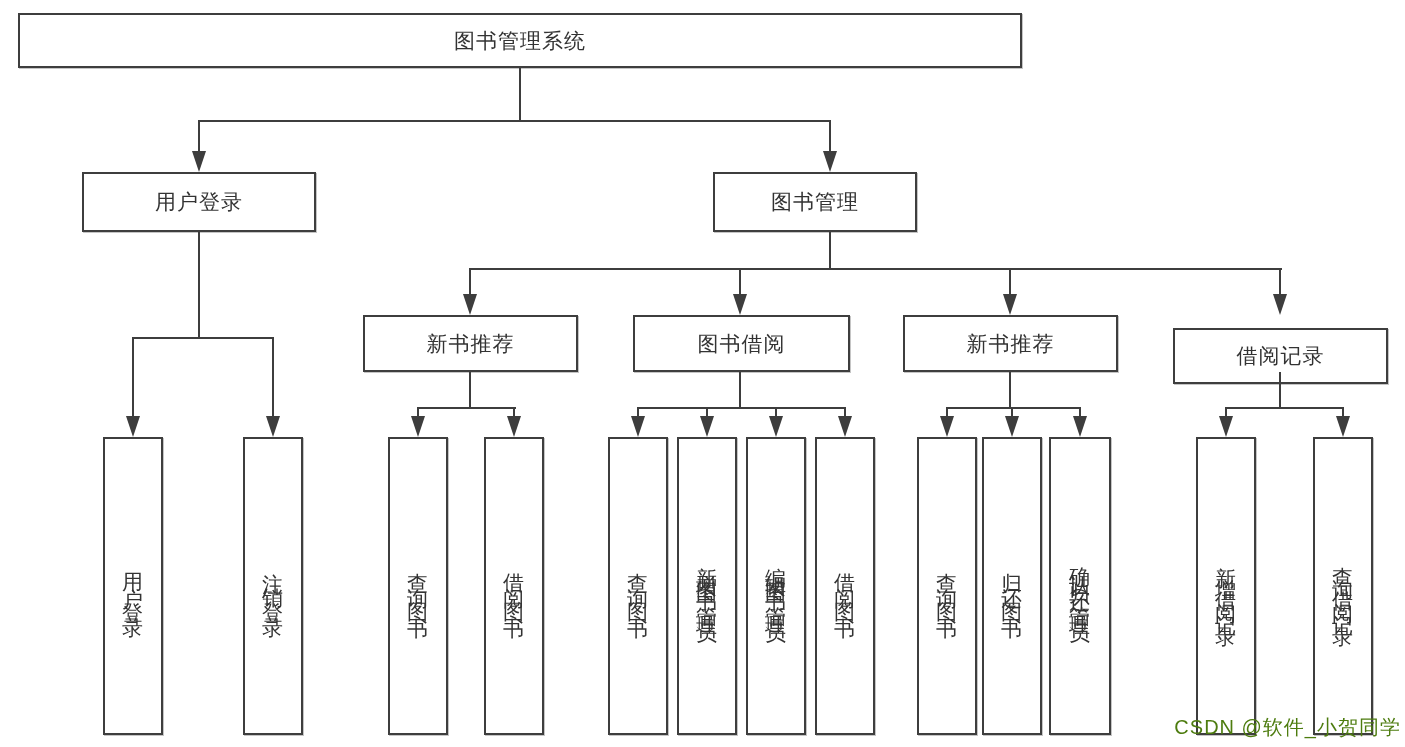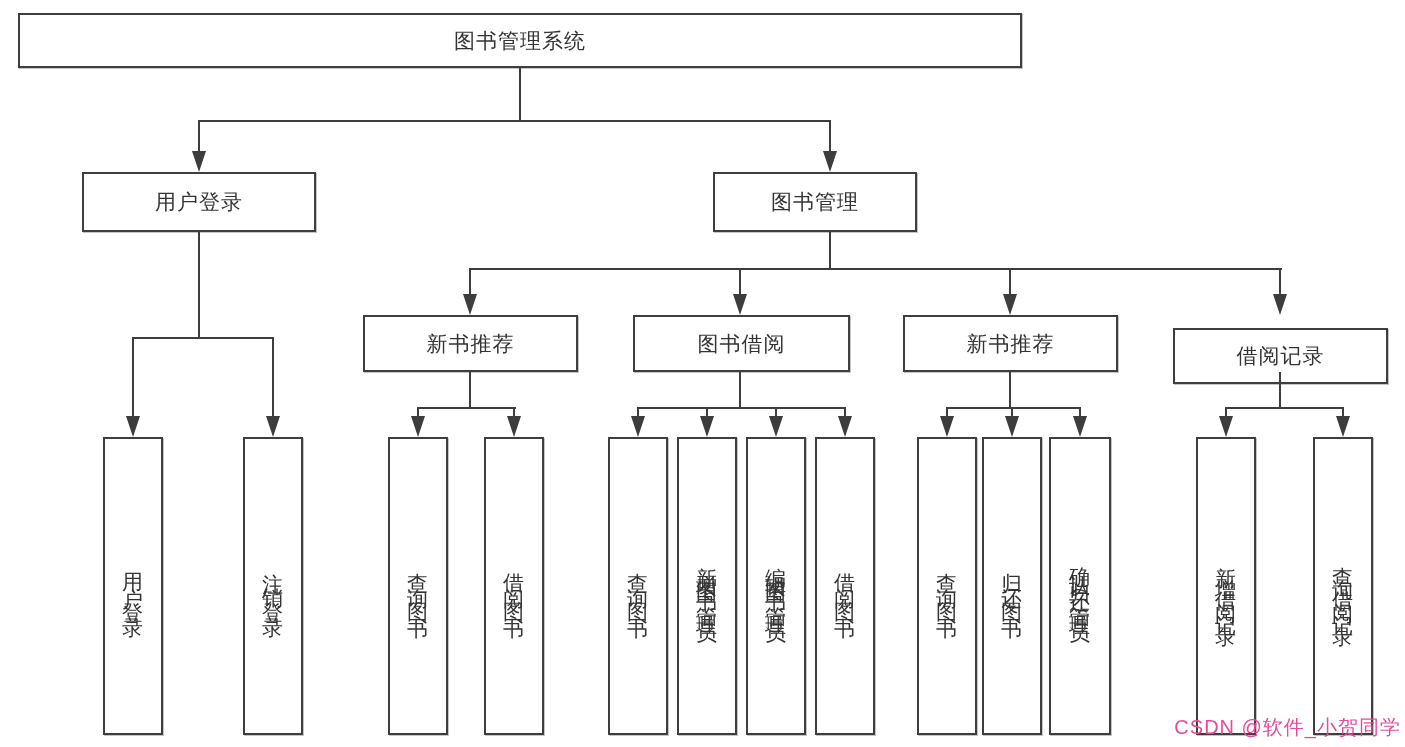--- a/index.html
+++ b/index.html
@@ -22,21 +22,21 @@
   .vline,.hline{position:absolute;background:#3d3d3d;}
   .vline{width:2px;}
   .hline{height:2px;}
   .arrow{position:absolute;width:2px;background:#3d3d3d;}
   .arrow::after{
     content:"";position:absolute;left:-6px;bottom:-21px;width:0;height:0;
     border-left:7px solid transparent;border-right:7px solid transparent;
     border-top:21px solid #3d3d3d;
   }
   .watermark{
-    position:absolute;right:4px;bottom:6px;font-size:20px;color:#ec4899;
+    position:absolute;right:4px;bottom:6px;font-size:20px;color:#4d7c0f;
     letter-spacing:1px;white-space:nowrap;
   }
 </style>
 </head>
 <body>
 
 <div class="canvas">
 
   <div class="box" style="left:18px;top:13px;width:1004px;height:55px">
     <span class="hl">图书管理系统</span>

